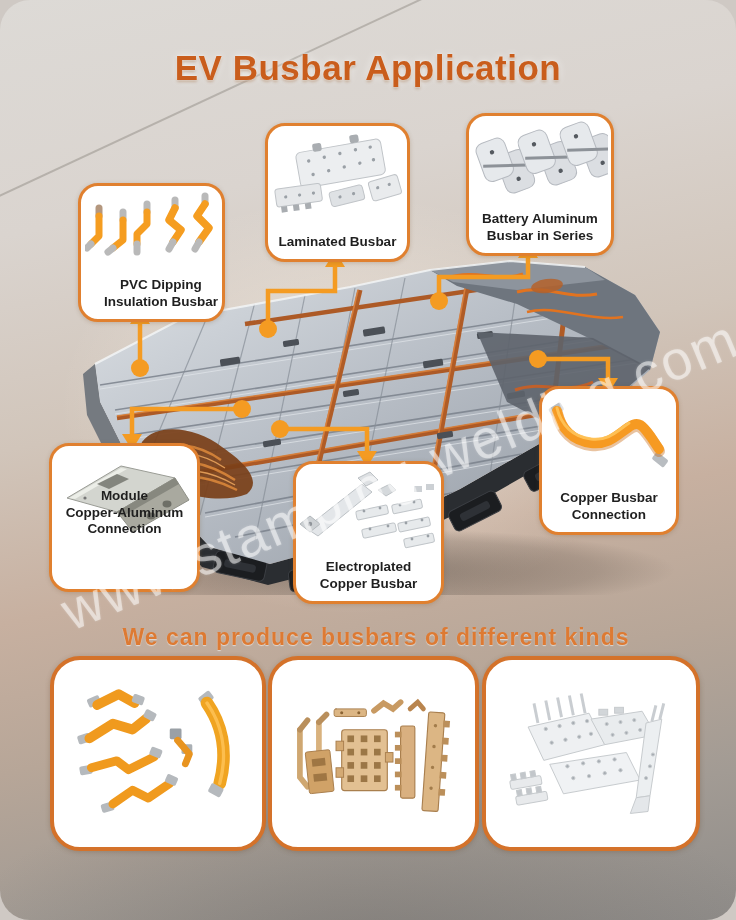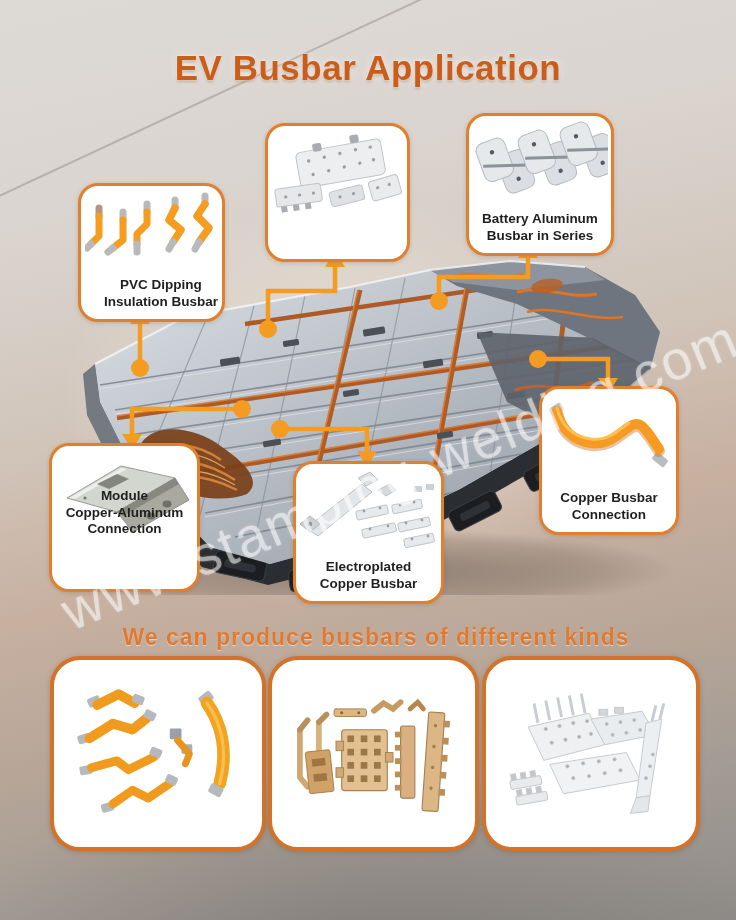--- a/index.html
+++ b/index.html
@@ -7,20 +7,21 @@
     --subtitle:#dd7a33; --label:#1f1f1f; --box_bg:#ffffff;
   }
   html,body{margin:0;padding:0;background:#cfc9c4;}
   .canvas{
     position:relative;width:736px;height:920px;margin:0 auto;overflow:hidden;
     font-family:"Liberation Sans",sans-serif;
     background:
       radial-gradient(ellipse 420px 300px at 48% 44%, rgba(255,246,235,0.55), rgba(255,246,235,0) 70%),
       radial-gradient(ellipse 600px 260px at 50% 104%, rgba(90,88,86,0.35), rgba(90,88,86,0) 70%),
       linear-gradient(168deg,#dddad6 0%,#dad4cf 22%,#d1c5ba 42%,#c7b0a0 58%,#b7a698 72%,#a29b94 86%,#8f8c89 100%);
+    border-radius: 30px;
   }
   .crease{position:absolute;height:2px;background:rgba(128,122,116,0.4);transform-origin:left center;pointer-events:none;}
   .crease.c1{left:-20px;top:204px;width:640px;transform:rotate(-25deg);}
 
   .page-title{
     position:absolute;left:0;top:48px;width:100%;text-align:center;margin:0;
     font-size:35px;font-weight:bold;letter-spacing:0.5px;color:var(--title);
     text-shadow:0 0 2px rgba(255,255,255,0.9),0 2px 3px rgba(140,80,30,0.35),0 0 8px rgba(255,255,255,0.6);
   }
   .subtitle{
@@ -305,20 +306,21 @@
           <circle cx="68" cy="69" r="1.6" fill="#9aa0a6"></circle>
             <circle cx="82" cy="69" r="1.6" fill="#9aa0a6"></circle>
         </g>
         <g transform="rotate(-16 112 62)">
           <rect x="98" y="52" width="30" height="20" rx="3" fill="#e9ebed" stroke="#c0c4c8"></rect>
           <circle cx="106" cy="60" r="1.6" fill="#9aa0a6"></circle>
             <circle cx="118" cy="60" r="1.6" fill="#9aa0a6"></circle>
         </g>
       </svg>
     </div>
+    <div class="co-label">Laminated Busbar</div>
   </div>
 
   <div class="callout" id="co-aluminum">
     <div class="co-img">
       <svg width="136" height="96" viewBox="0 0 136 96">
         <g stroke="#b6bac0" stroke-width="1">
           <g transform="rotate(-20 30 55)">
             <rect x="28" y="40" width="30" height="40" rx="8" fill="#dbdee2"></rect>
             <rect x="12" y="22" width="30" height="40" rx="8" fill="#e6e9ec"></rect>
             <line x1="14" y1="44" x2="56" y2="58" stroke="#8d9298" stroke-width="3"></line>

